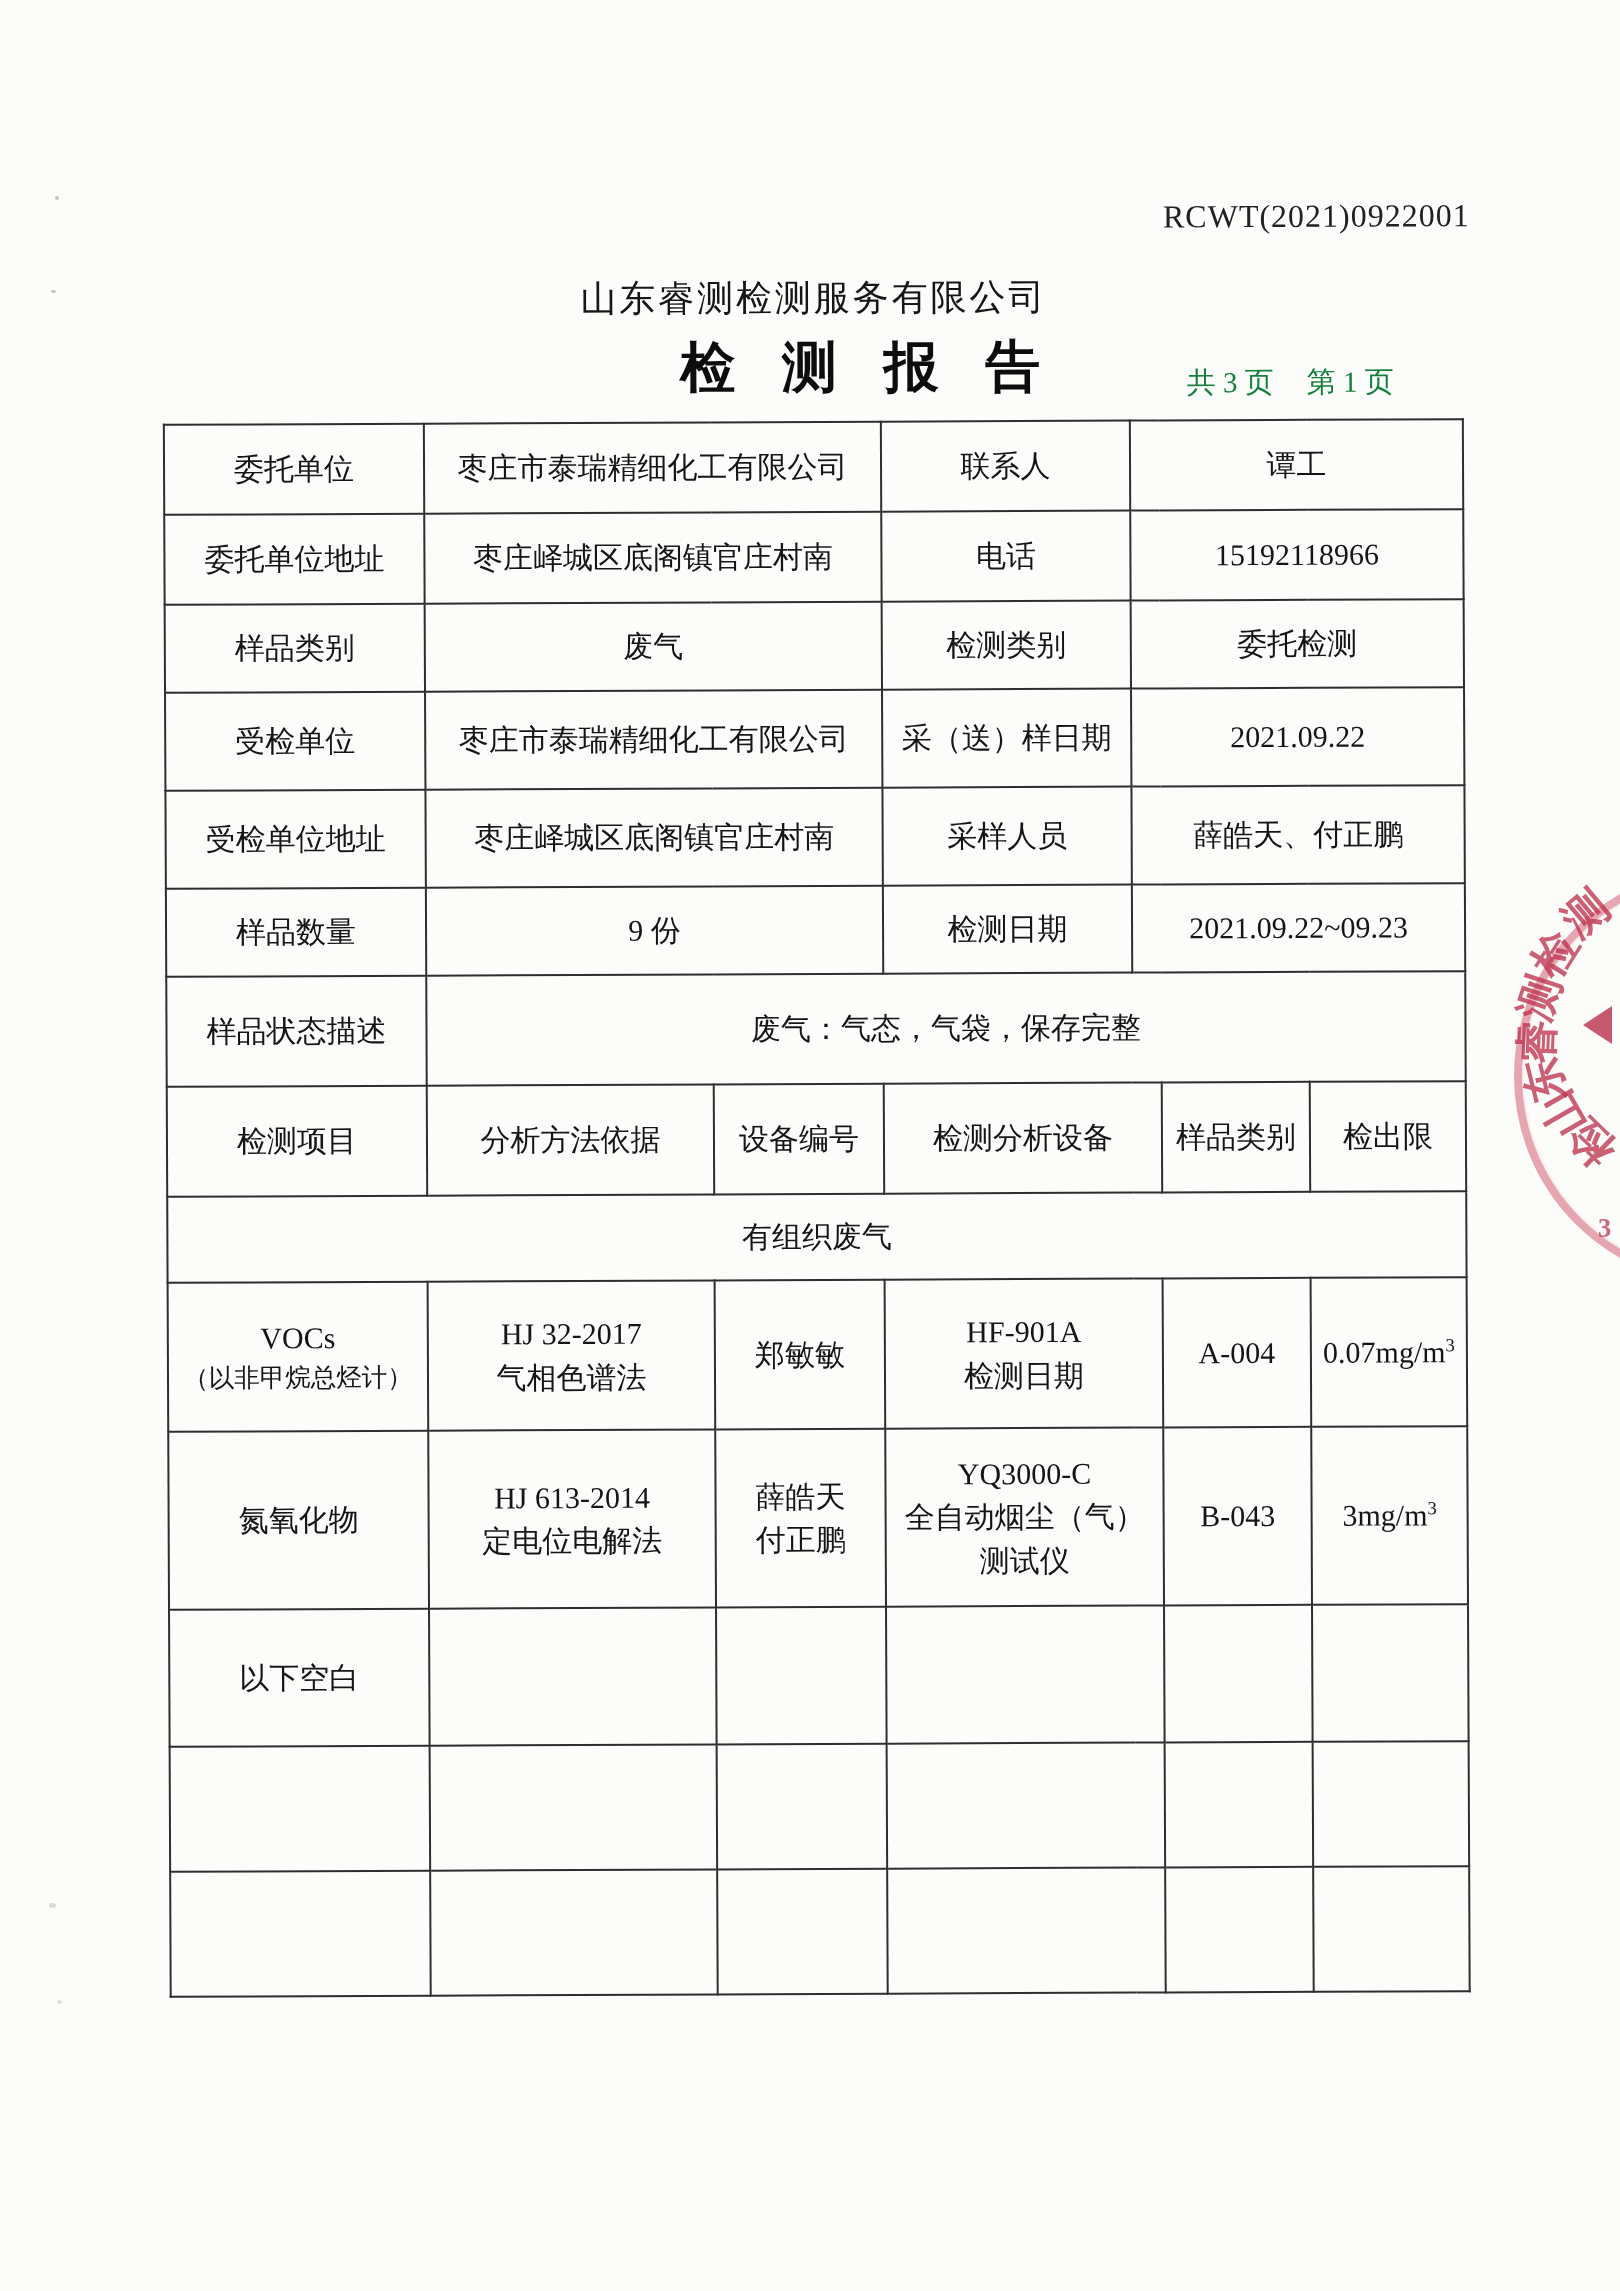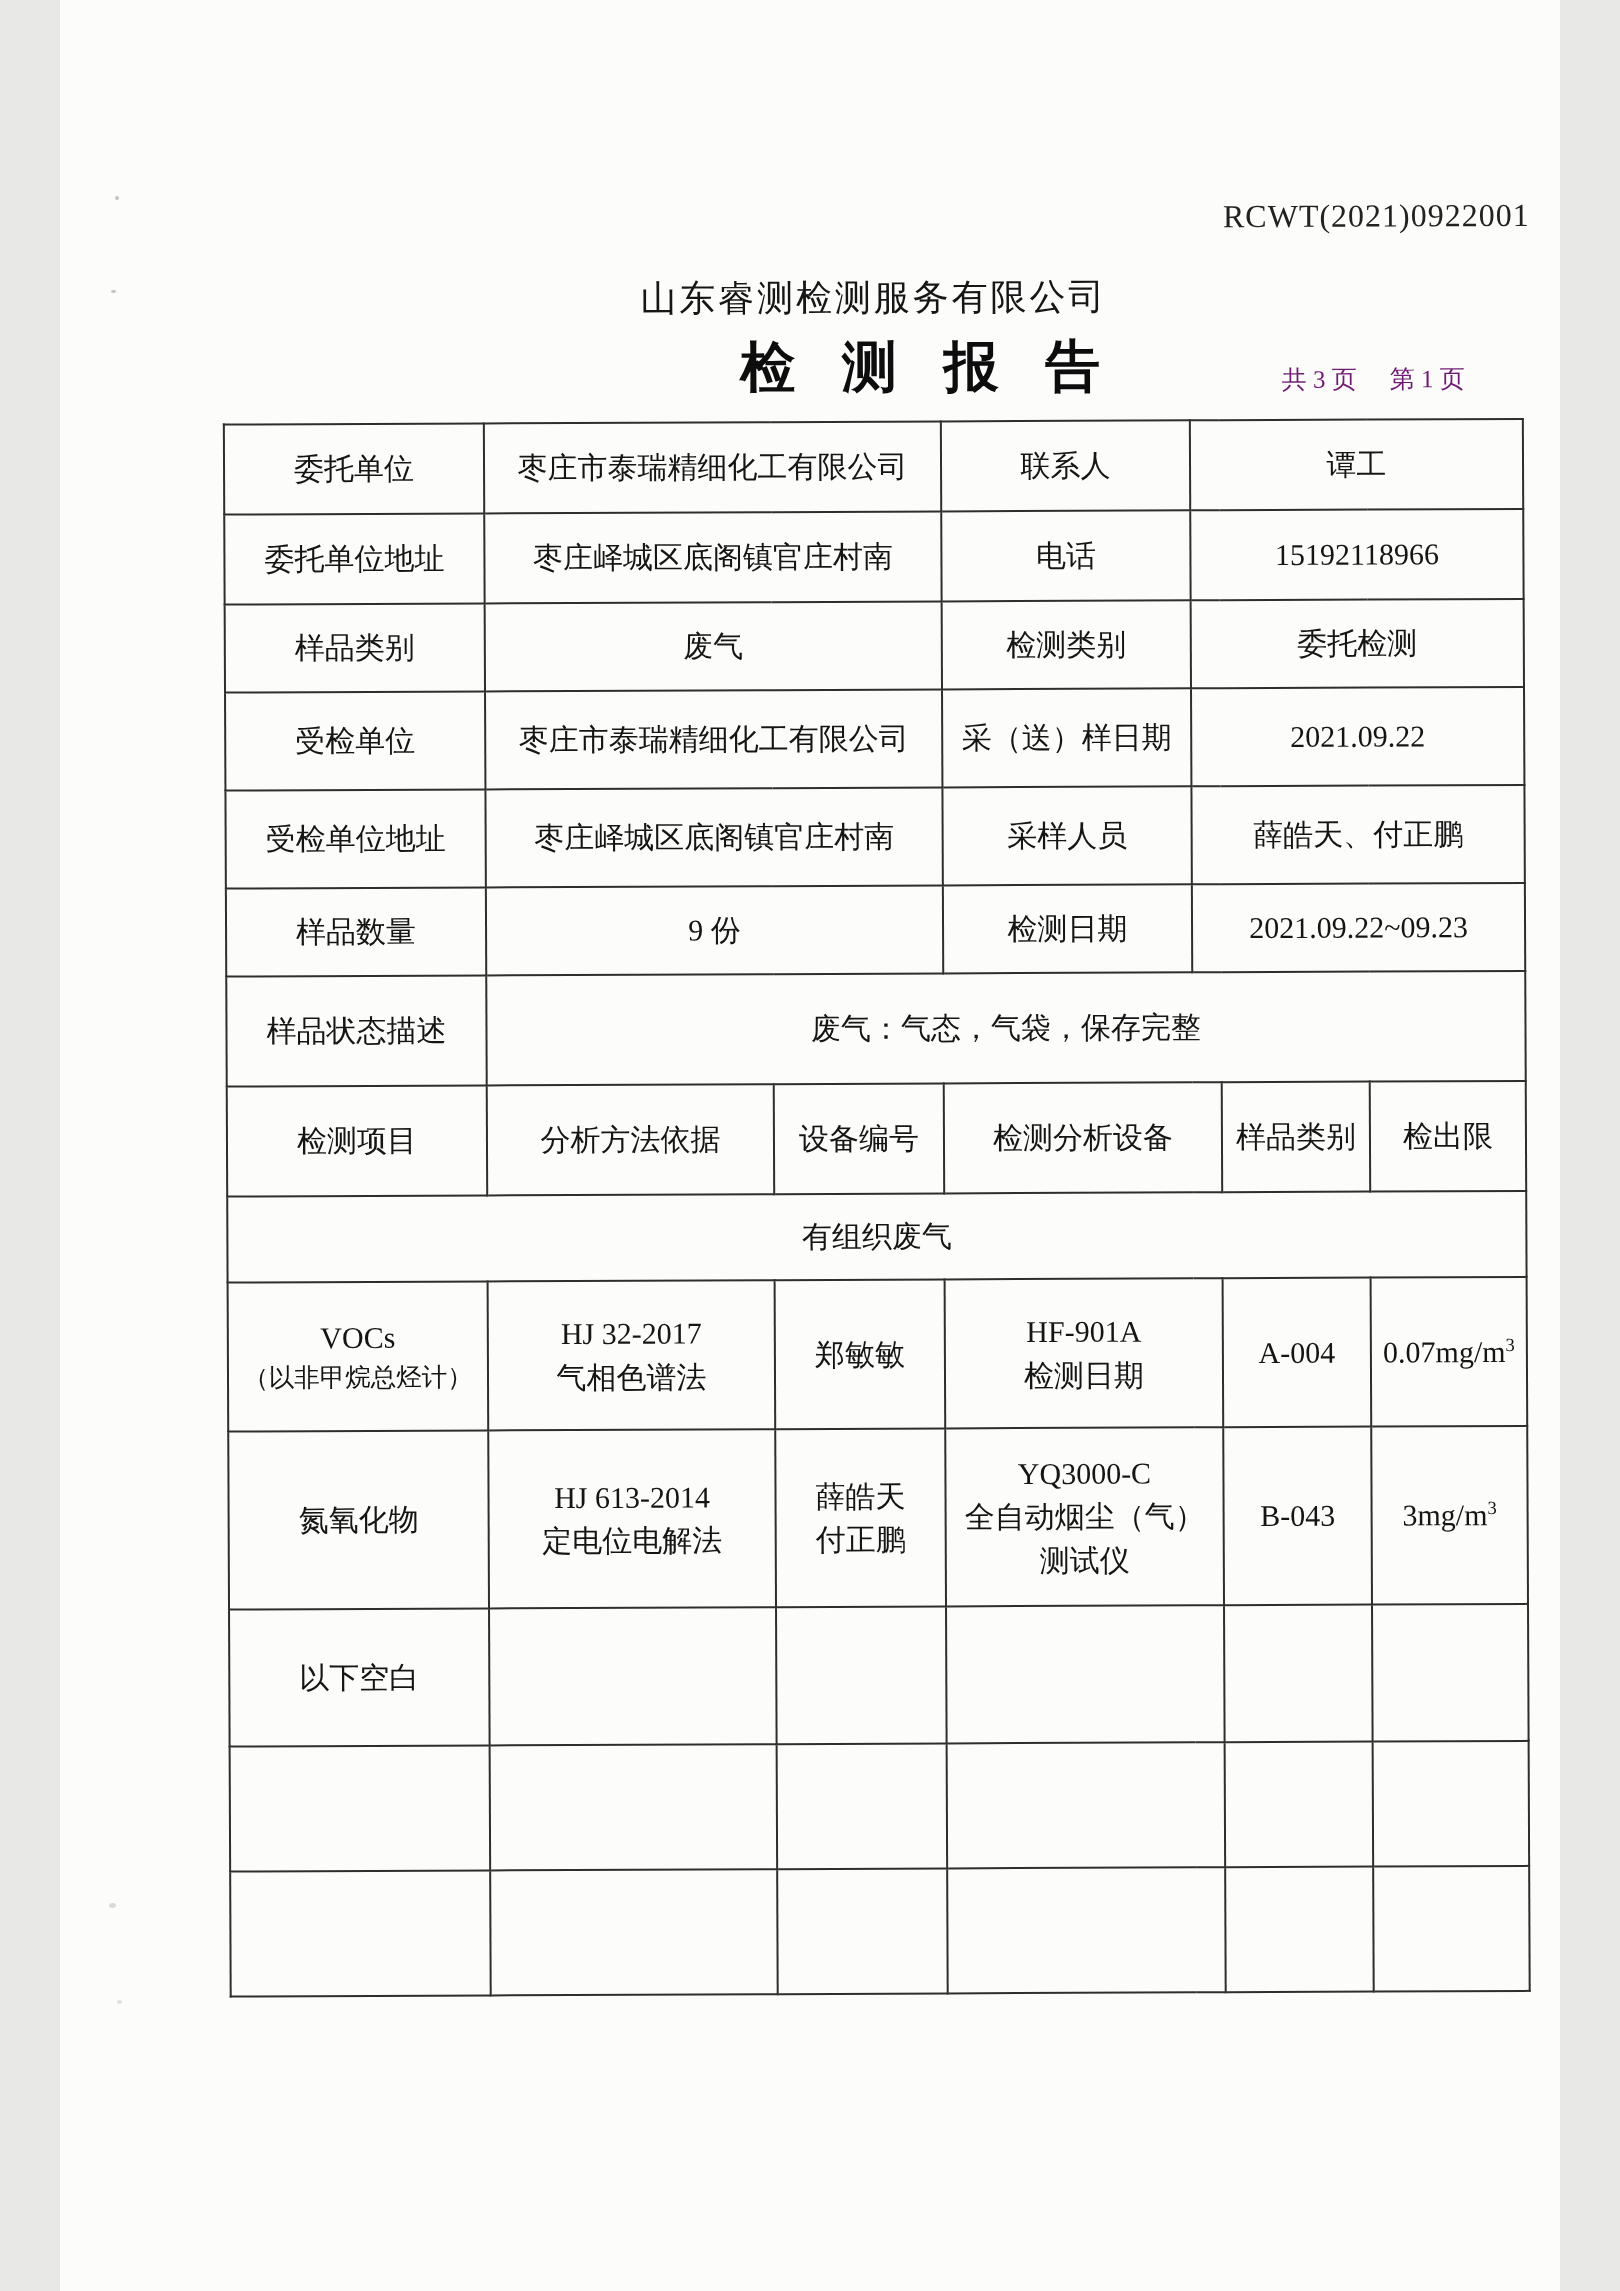--- a/index.html
+++ b/index.html
@@ -2,21 +2,21 @@
 <html><head>
 <meta charset="utf-8">
 <style>
   html,body{margin:0;padding:0;}
   body{
     font-family:"Liberation Serif","DejaVu Serif",serif;
     background:#e8e8e6;
   }
   .page{
     position:relative;
-    width:1500px;height:2292px;
+    width:1620px;height:2292px;
     margin:0 auto;
     background:#fcfcfa;
     overflow:hidden;
     color:#1a1a1a;
   }
   .tilt{
     position:absolute;inset:0;
     transform:rotate(-0.25deg);
     transform-origin:50% 40%;
   }
@@ -33,22 +33,22 @@
     font-family:"Liberation Sans","DejaVu Sans",sans-serif;
     font-weight:500;
   }
   .report-title{
     position:absolute;left:221px;top:331px;width:1299px;
     text-align:center;
     font-size:55px;font-weight:bold;letter-spacing:15.7px;color:#0d0d0d;
     font-family:"Liberation Sans","DejaVu Sans",sans-serif;
   }
   .page-info{
-    position:absolute;left:1224px;top:365px;
-    font-size:25px;color:#701a75;white-space:nowrap;
+    position:absolute;left:1189px;top:365px;
+    font-size:29px;color:#15803d;white-space:nowrap;
   }
   .page-info .sep{display:inline-block;width:33px;}
   table.report{
     position:absolute;left:165px;top:421px;
     width:1301px;
     border-collapse:collapse;
     table-layout:fixed;
     background:transparent;
   }
   table.report td{

